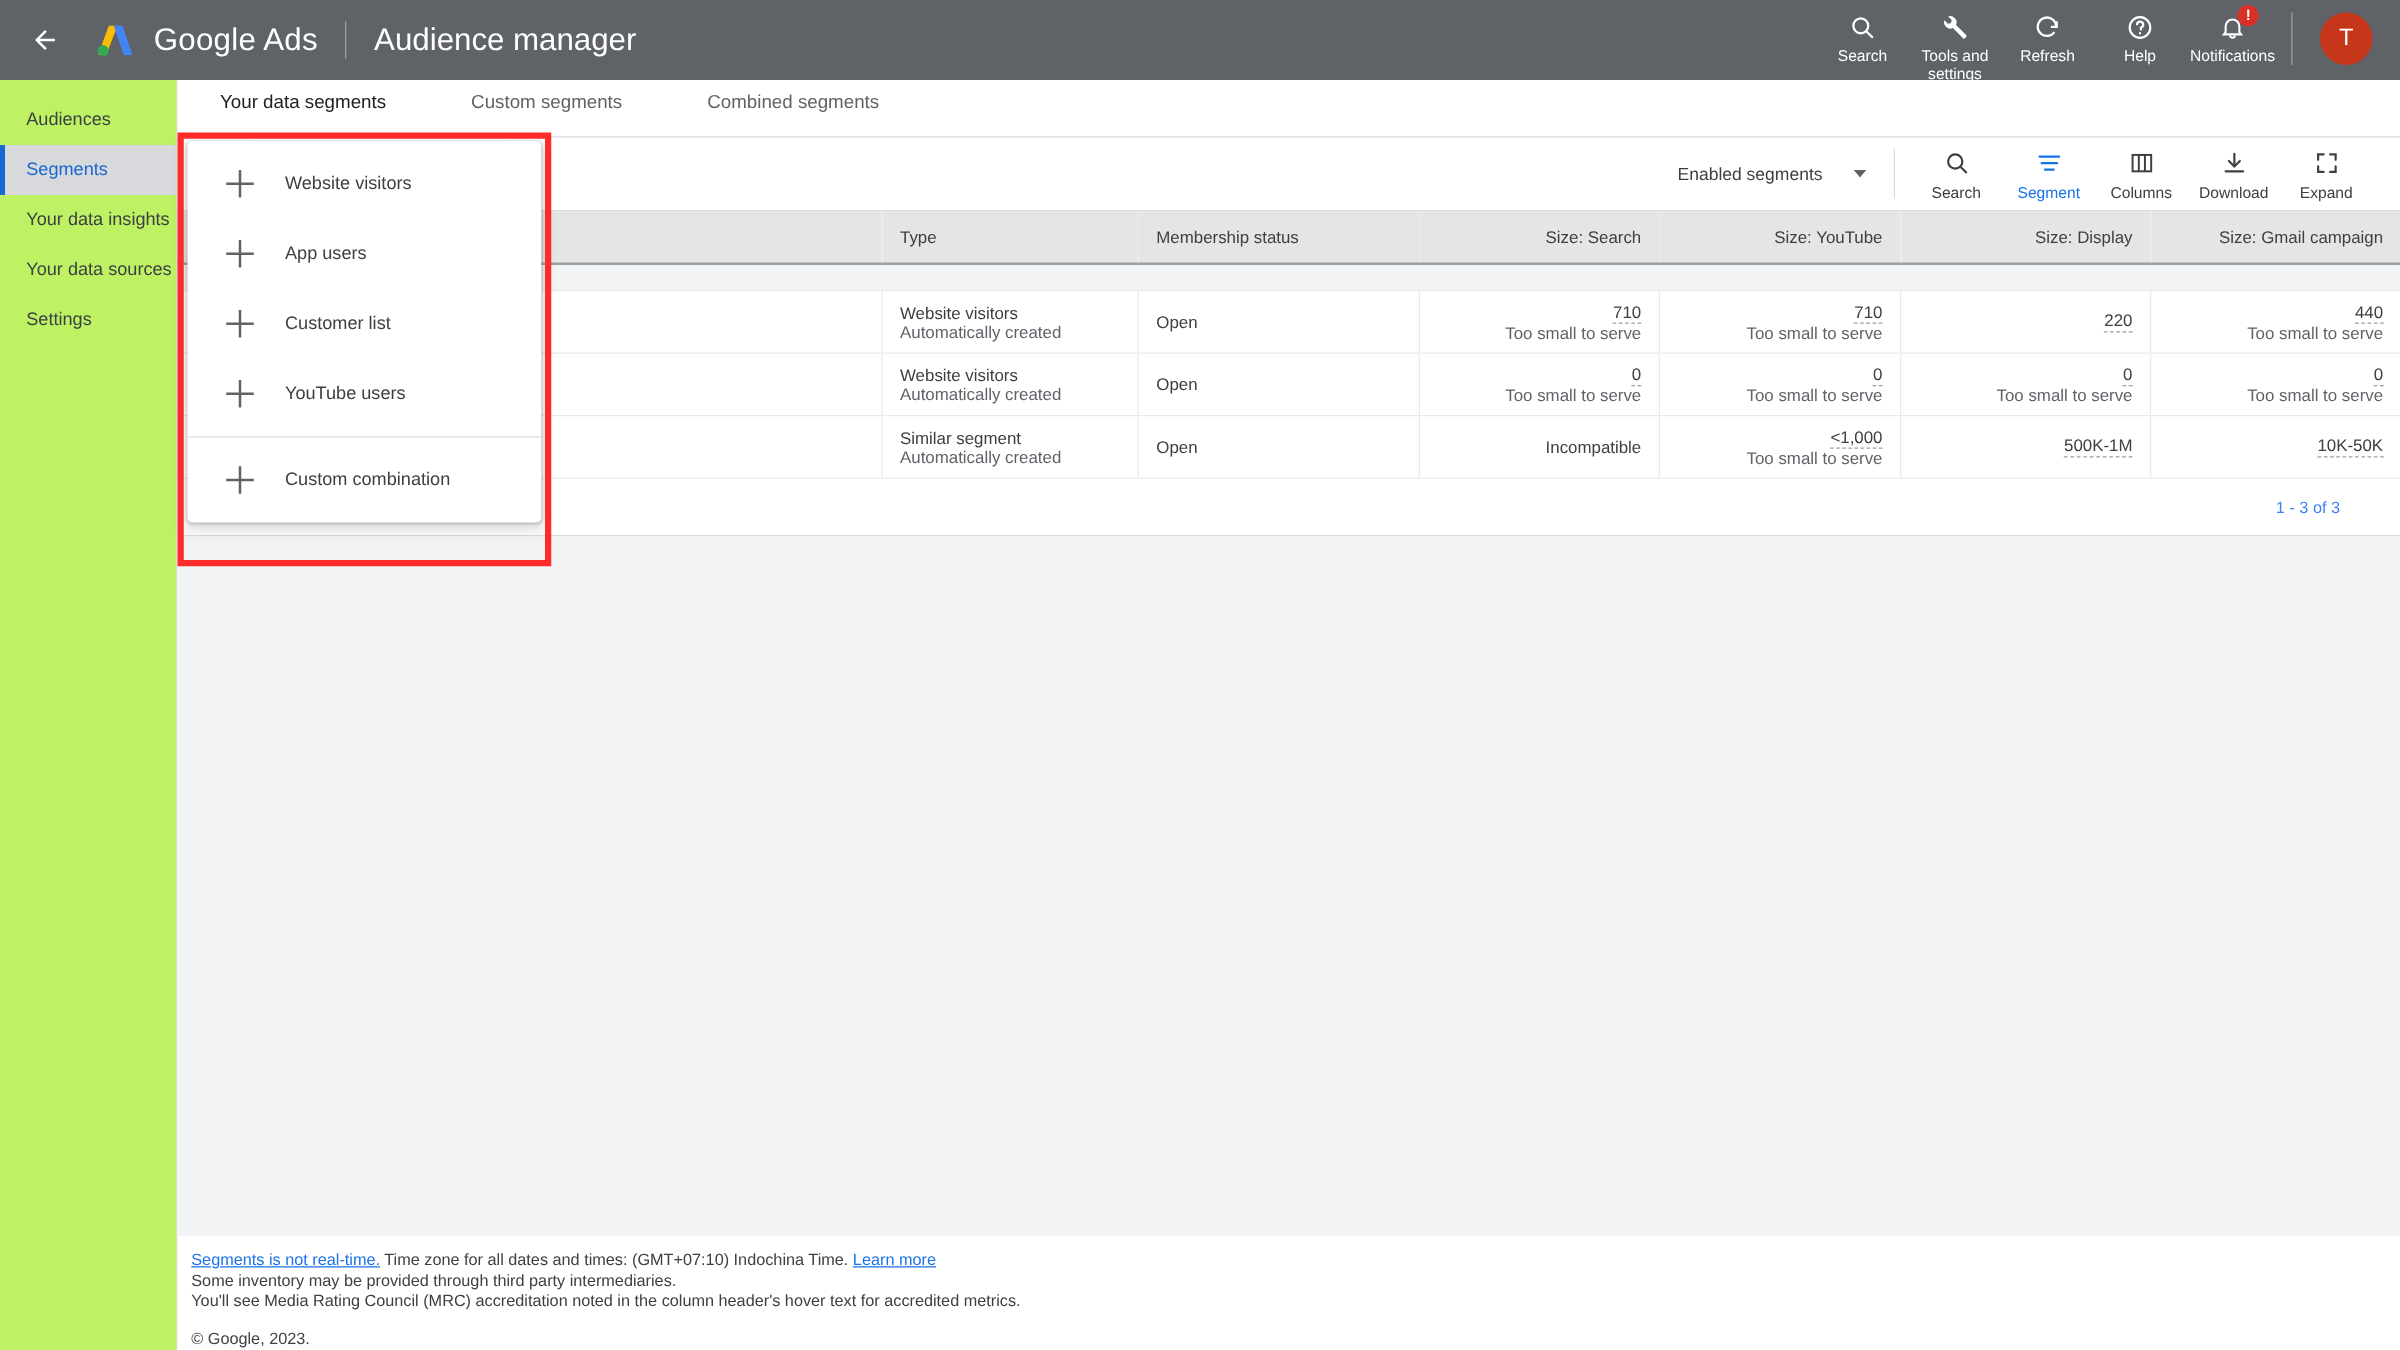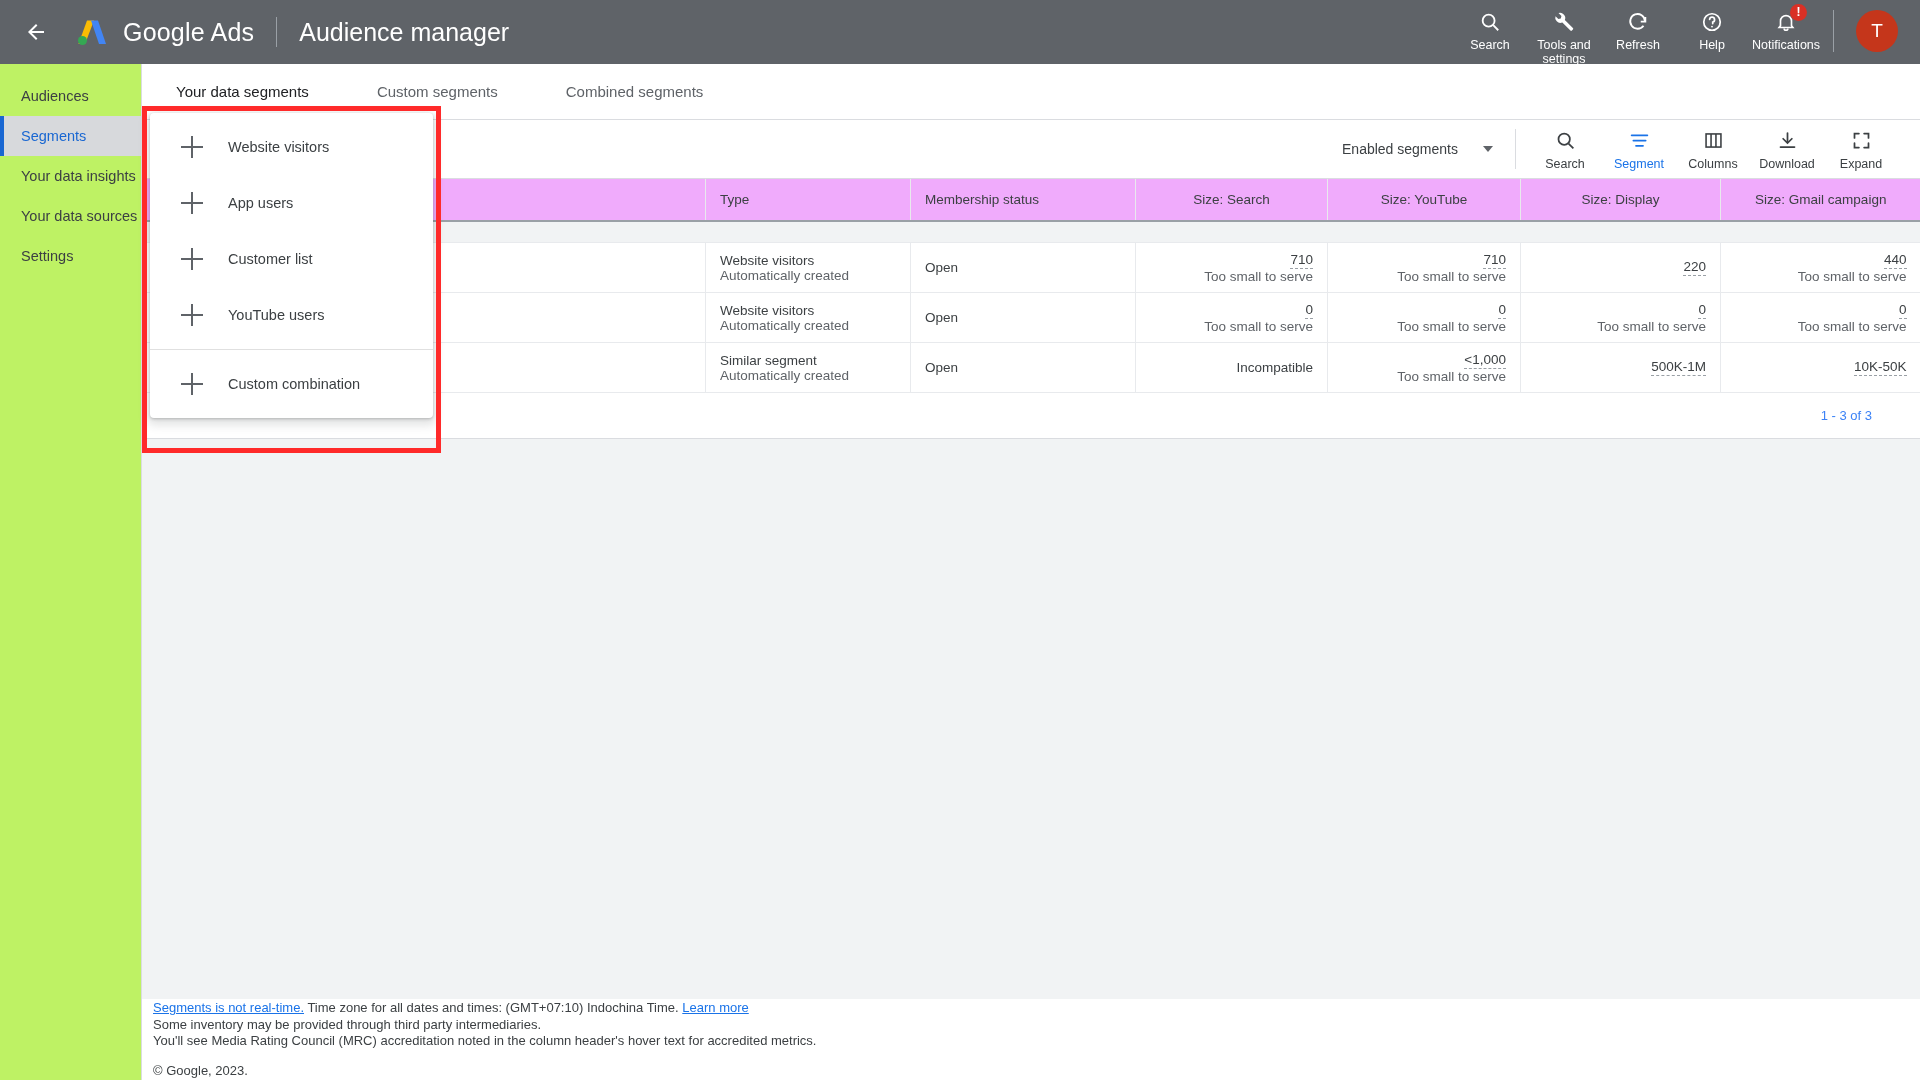--- a/index.html
+++ b/index.html
@@ -79,21 +79,21 @@
     width: 4px; background: #1967d2;
   }
   .si-0 { margin-top: 12px; }
 
   
   .content {
     position: absolute; top: 64px; left: 142px;
     width: 1778px; height: 1016px; background: #fff;
   }
   .tabs {
-    height: 56px; border-bottom: 1px solid #dadce0;
+    height: 46px; border-bottom: 1px solid #dadce0;
     display: flex; align-items: flex-end; padding-left: 34px;
   }
   .tab {
     font-size: 15px; color: #5f6368; margin-right: 68px; cursor: pointer;
     height: 55px; display: flex; align-items: center;
   }
   .tab.active { color: #202124; }
 
   .toolbar {
     height: 58px; display: flex; align-items: center; justify-content: flex-end;
@@ -118,23 +118,23 @@
 
   
   table.grid {
     width: 1778px; border-collapse: collapse; table-layout: fixed;
   }
   table.grid th {
     font-size: 13.5px; font-weight: 400; color: #3c4043;
     border-top: 1px solid #dadce0; border-bottom: 2px solid #9aa0a6;
     border-left: 1px solid #e8eaed;
     height: 42px; padding: 0 14px; text-align: left; vertical-align: middle;
-    background: #f0abfc;
-  }
-  table.grid th.num { text-align: center; }
+    background: #e5e5e5;
+  }
+  table.grid th.num { text-align: right; }
   table.grid td {
     font-size: 13.5px; color: #3c4043;
     border-bottom: 1px solid #e8eaed; border-left: 1px solid #e8eaed;
     height: 50px; padding: 6px 14px; vertical-align: middle;
   }
   table.grid td.num { text-align: right; }
   tr.spacer td { height: 22px; background: #f1f3f4; border-bottom: 1px solid #e8eaed; padding:0;}
   .sub { color: #5f6368; font-size: 13.5px; }
   .dotnum {
     border-bottom: 1px dashed #9aa0a6; display: inline-block; line-height: 16px;

